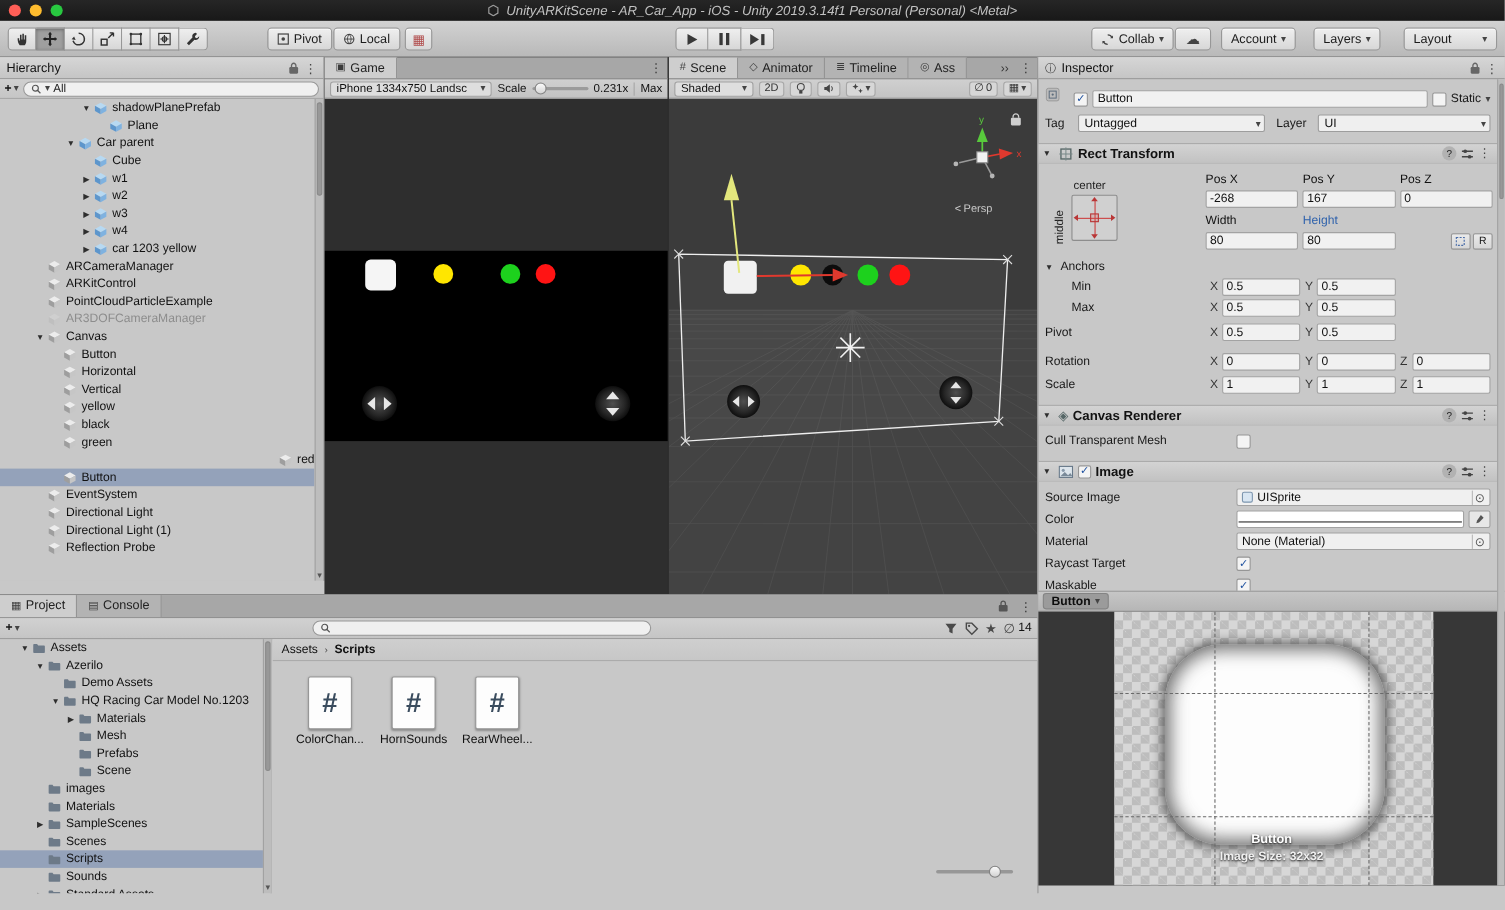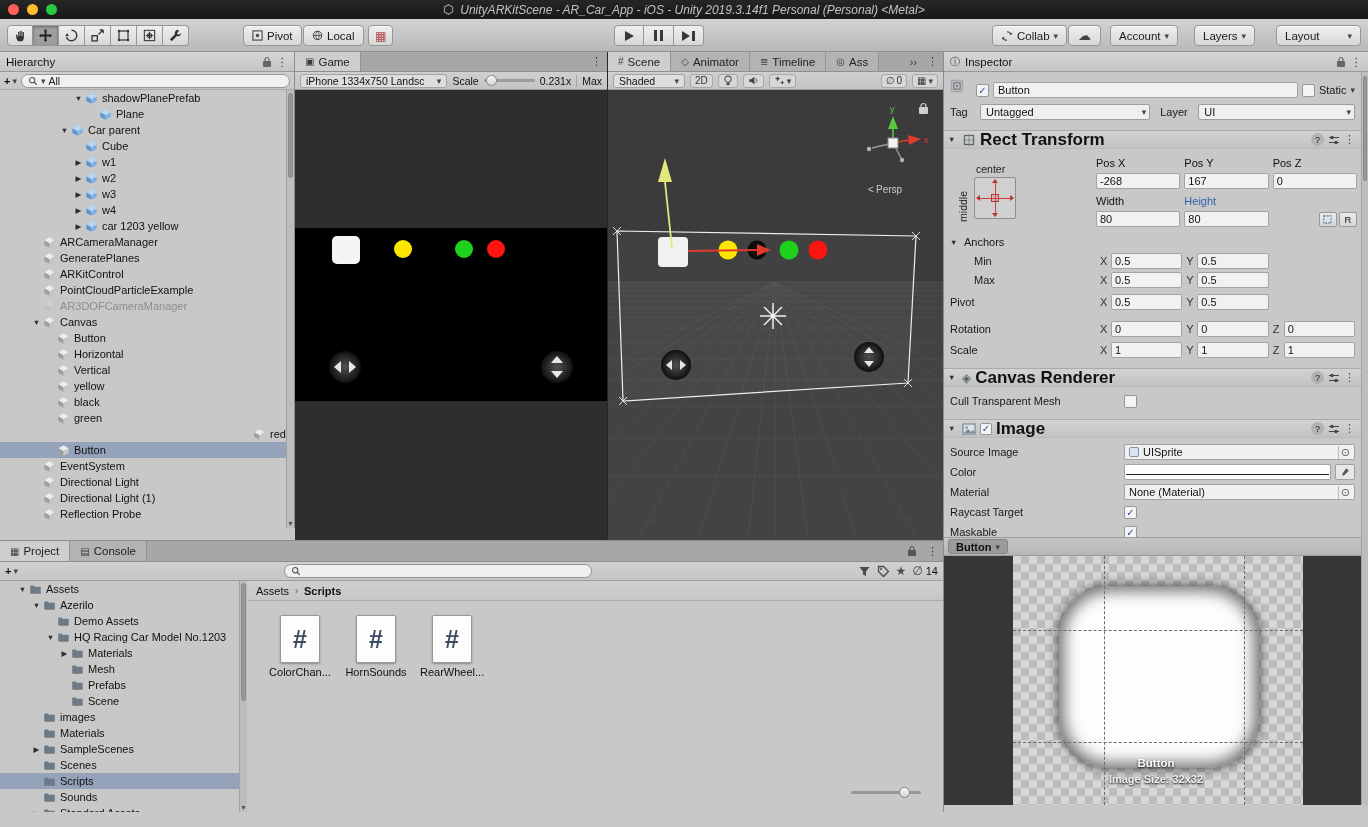--- a/index.html
+++ b/index.html
@@ -92,21 +92,21 @@
   display:inline-flex;align-items:center;justify-content:center;font-size:10px;color:#1c4f9e;font-weight:bold;flex:none;}
 .cb.on::after{content:"✓";}
 .tfield{height:16px;background:#f1f1f1;border:1px solid #a3a3a3;border-radius:2px;
   display:flex;align-items:center;padding:0 4px;font-size:11px;}
 .grow{flex:1;}
 .ddl{position:relative;height:16px;background:#efefef;border:1px solid #9d9d9d;border-radius:2px;
   display:flex;align-items:center;padding:0 16px 0 5px;font-size:11px;}
 .ddl .dda{position:absolute;right:3px;}
 .chead{display:flex;align-items:center;gap:4px;height:19px;padding:0 6px 0 4px;
   background:linear-gradient(#d3d3d3,#c2c2c2);border-top:1px solid #ababab;border-bottom:1px solid #b9b9b9;margin-top:8px;}
-.chead .title{font-weight:bold;font-size:17px;}
+.chead .title{font-weight:bold;font-size:12px;}
 .farrow{font-size:7.5px;color:#2e2e2e;width:10px;}
 .hicon{width:14px;height:14px;flex:none;}
 .hicon svg{width:14px;height:14px;}
 .help{width:13px;height:13px;border-radius:50%;background:#b2b2b2;display:flex;align-items:center;
   justify-content:center;font-size:9px;color:#222;flex:none;}
 .hmenu{color:#444;}
 .rt-body{position:relative;min-height:82px;margin-top:2px;}
 .aw{position:absolute;left:30px;top:26px;width:42px;height:42px;background:#d0d0d0;border:1px solid #8d8d8d;border-radius:2px;}
 .aw .vl{position:absolute;left:50%;top:3px;bottom:3px;width:1px;background:#cc4040;}
 .aw .hl{position:absolute;top:50%;left:3px;right:3px;height:1px;background:#cc4040;}
@@ -442,31 +442,20 @@
         <div class="trow" style="padding-left: 30px;">
           <span class="arrow"></span>
           <span class="ticon">
             <svg viewBox="0 0 16 16">
               <path d="M8 1.6 14.4 5.2 8 8.8 1.6 5.2z" fill="#ececec"></path>
               <path d="M1.6 5.2 8 8.8v5.8L1.6 11z" fill="#9e9e9e"></path>
               <path d="M14.4 5.2 8 8.8v5.8L14.4 11z" fill="#c6c6c6"></path>
             </svg>
           </span>
           <span class="tlabel">ARCameraManager</span>
-        </div>
-        <div class="trow" style="padding-left: 30px;">
-          <span class="arrow"></span>
-          <span class="ticon">
-            <svg viewBox="0 0 16 16">
-              <path d="M8 1.6 14.4 5.2 8 8.8 1.6 5.2z" fill="#ececec"></path>
-              <path d="M1.6 5.2 8 8.8v5.8L1.6 11z" fill="#9e9e9e"></path>
-              <path d="M14.4 5.2 8 8.8v5.8L14.4 11z" fill="#c6c6c6"></path>
-            </svg>
-          </span>
-          <span class="tlabel">GeneratePlanes</span>
         </div>
         <div class="trow" style="padding-left: 30px;">
           <span class="arrow"></span>
           <span class="ticon">
             <svg viewBox="0 0 16 16">
               <path d="M8 1.6 14.4 5.2 8 8.8 1.6 5.2z" fill="#ececec"></path>
               <path d="M1.6 5.2 8 8.8v5.8L1.6 11z" fill="#9e9e9e"></path>
               <path d="M14.4 5.2 8 8.8v5.8L14.4 11z" fill="#c6c6c6"></path>
             </svg>
           </span>

